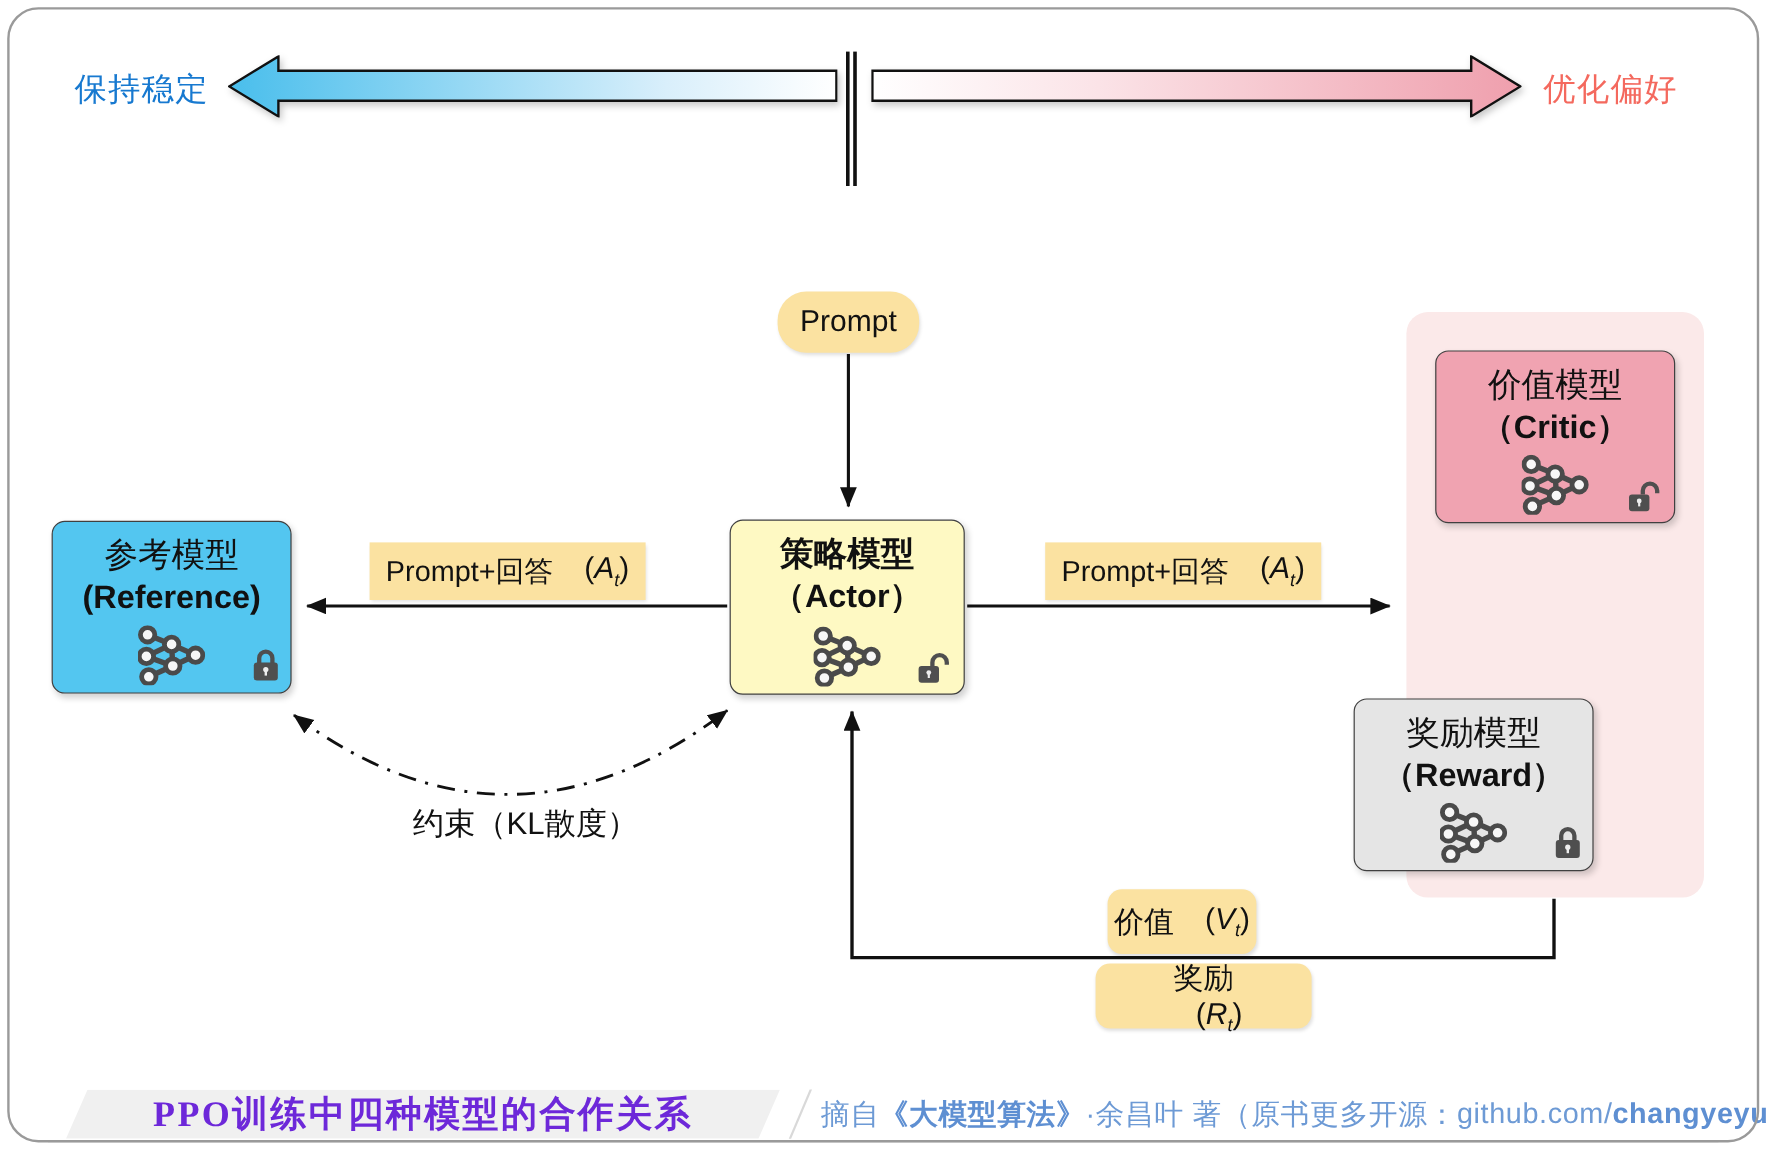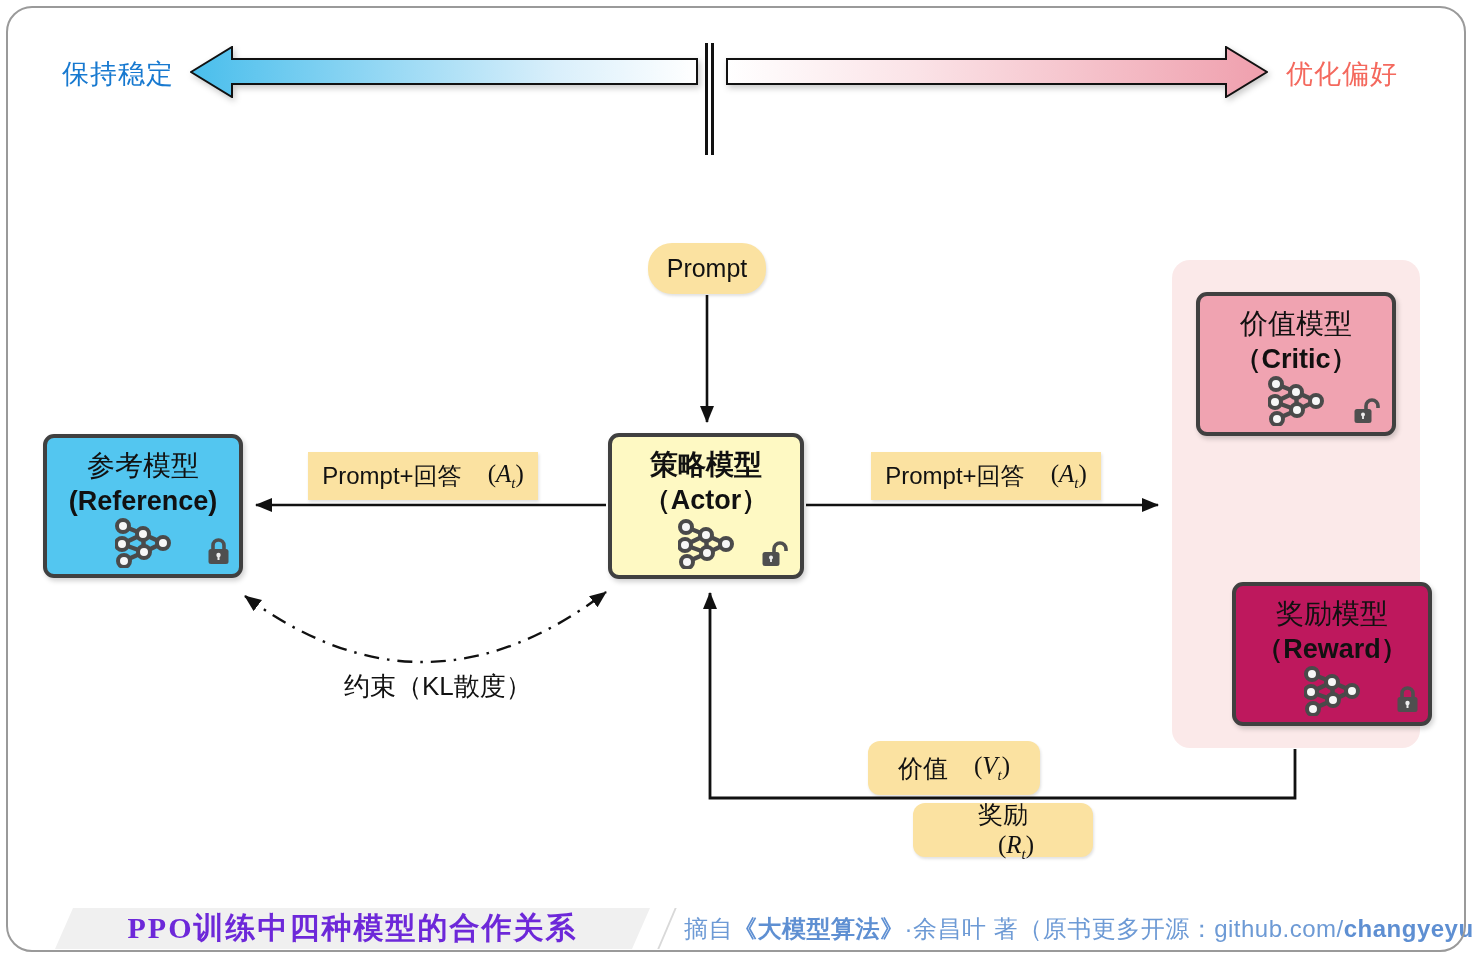--- a/index.html
+++ b/index.html
@@ -23,54 +23,54 @@
   .hdr-left  { left:62px; top:56px; color:#1779D0; }
   .hdr-right { left:1286px; top:56px; color:#F4695E; }
   .grad-arrow { position:absolute; filter: drop-shadow(2px 3px 3px rgba(0,0,0,0.22)); }
   .divider-bar { position:absolute; top:43px; width:2.5px; height:112px; background:#111; }
 
   
   .wires { position:absolute; left:0; top:0; width:1472px; height:958px; pointer-events:none; }
 
   
   .node {
-    position:absolute; border:4px solid #404040; border-radius:11px;
+    position:absolute; border:1px solid #404040; border-radius:11px;
     text-align:center; color:#111;
     box-shadow: 2px 3px 5px rgba(0,0,0,0.18);
   }
   .node .t1 { font-size:28px; font-weight:500; margin-top:10px; line-height:36px; }
   .node .t2 { font-size:27px; font-weight:700; line-height:34px; }
   .node.actor .t1, .node.actor .t2 { font-weight:700; }
   .nn { position:absolute; left:50%; transform:translateX(-50%); bottom:6px; }
   .lock { position:absolute; right:9px; bottom:9px; }
   .lock.open { right:6px; bottom:8px; }
 
   .reference { left:43px;  top:434px; width:200px; height:144px; background:#53C6F0; }
   .actor     { left:608px; top:433px; width:196px; height:146px; background:#fef9c3; }
   .critic    { left:1196px;top:292px; width:200px; height:144px; background:#F0A3B1; }
-  .reward    { left:1232px;top:582px; width:200px; height:144px; background:#be185d; }
+  .reward    { left:1128px;top:582px; width:200px; height:144px; background:#e5e5e5; }
 
   .side-panel {
     position:absolute; left:1172px; top:260px; width:248px; height:488px;
     background:#FBE9E9; border-radius:18px;
   }
 
   
   .ylabel {
     position:absolute; background:#FBE2A1; border-radius:0;
     display:flex; align-items:center; justify-content:center;
     font-size:24px; color:#111; box-shadow:1px 2px 3px rgba(0,0,0,0.12);
     white-space:nowrap;
   }
   .prompt-box { left:648px; top:243px; width:118px; height:51px; font-size:25px; border-radius:24px; }
   .lbl-ref   { left:308px; top:452px; width:230px; height:48px; }
   .lbl-right { left:871px; top:452px; width:230px; height:48px; }
-  .lbl-value { left:868px; top:741px; width:172px; height:54px; font-size:25px; border-radius:12px; }
+  .lbl-value { left:923px; top:741px; width:124px; height:54px; font-size:25px; border-radius:12px; }
   .lbl-reward{ left:913px; top:803px; width:180px; height:54px; font-size:25px; border-radius:12px;flex-direction:column; }
-  .math { font-family:Liberation Serif, serif; margin-left:26px; font-size:25px; }
+  .math { font-family:Liberation Sans, sans-serif; margin-left:26px; font-size:25px; }
   .math .mvar { font-style:italic; }
   .math sub { font-style:italic; font-size:15px; }
 
   .kl-label { position:absolute; left:344px; top:669px; font-size:26px; color:#111; }
 
   
   .footer-band {
     position:absolute; left:55px; top:908px; width:595px; height:41px;
     background:#F0F0F0;
     clip-path: polygon(18px 0, 100% 0, calc(100% - 18px) 100%, 0 100%);

